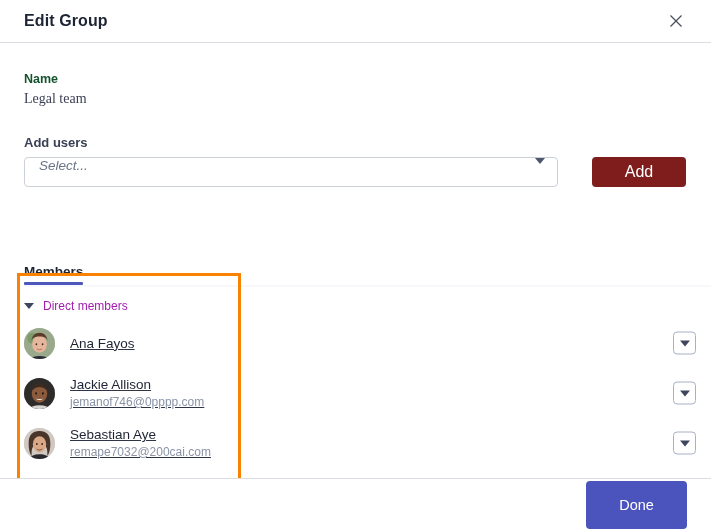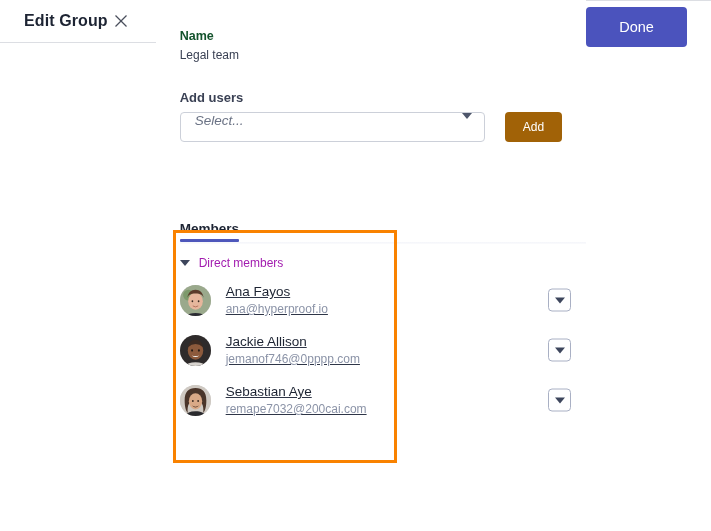--- a/index.html
+++ b/index.html
@@ -15,21 +15,21 @@
     overflow: hidden;
     position: relative;
   }
 
   
   .dialog {
     position: absolute;
     inset: 0;
     background: #ffffff;
     display: flex;
-    flex-direction: row;
+    flex-direction: column;
   }
 
   
   .dialog-header {
     height: 43px;
     min-height: 43px;
     border-bottom: 1px solid #dcdee3;
     display: flex;
     align-items: center;
     padding: 0 22px 0 24px;
@@ -71,23 +71,24 @@
     margin: 0;
   }
   .field-label.normal {
     font-weight: bold;
     color: #3a4154;
     font-size: 13px;
   }
 
   .name-block { padding-top: 29px; }
   .name-value {
-    font-size: 12px;
+    font-size: 14px;
     color: #3a4154;
     margin-top: 5px;
+    font-family: Liberation Serif, serif;
   }
 
   
   .add-users-block { margin-top: 28px; }
   .add-users-row {
     display: flex;
     align-items: center;
     margin-top: 7px;
   }
   .select-control {
@@ -111,26 +112,26 @@
     width: 0;
     height: 0;
     border-left: 5.5px solid transparent;
     border-right: 5.5px solid transparent;
     border-top: 6.5px solid #4e566b;
     margin-right: 2px;
   }
   .add-btn {
     width: 94px;
     height: 30px;
-    margin-left: 20px;
-    background: #a16207;
+    margin-left: 34px;
+    background: #7f1d1d;
     color: #ffffff;
     border: none;
     border-radius: 4px;
-    font-size: 12px;
+    font-size: 16px;
     font-family: "Liberation Sans", sans-serif;
     cursor: pointer;
   }
 
   
   .members-section {
     position: absolute;
     left: 24px;
     right: 0;
     top: 212px;
@@ -268,21 +269,21 @@
     min-height: 53px;
     border-top: 1px solid #dcdee3;
     display: flex;
     align-items: center;
     justify-content: flex-end;
     padding-right: 24px;
     box-sizing: border-box;
   }
   .done-btn {
     width: 101px;
-    height: 40px;
+    height: 48px;
     background: #4b53bd;
     color: #ffffff;
     border: none;
     border-radius: 4px;
     font-size: 14.5px;
     font-family: "Liberation Sans", sans-serif;
     cursor: pointer;
   }
 </style>
 </head>
@@ -341,21 +342,20 @@
               <path d="M20 36 c-9 0-14 4-14 9 h28 c0-5-5-9-14-9z" fill="#2b2b33"></path>
               <ellipse cx="20" cy="21" rx="9.5" ry="11" fill="#e6b69c"></ellipse>
               <path d="M9.5 18 c0-8 5-12 10.5-12 s10.5 4 10.5 12 c0-5-4-7-10.5-7 s-10.5 2-10.5 7z" fill="#5b3a2a"></path>
               <ellipse cx="16" cy="21" rx="1.1" ry="1.4" fill="#3a2a22"></ellipse>
               <ellipse cx="24" cy="21" rx="1.1" ry="1.4" fill="#3a2a22"></ellipse>
               <path d="M16.5 27 q3.5 2.5 7 0" stroke="#b5705c" stroke-width="1.2" fill="none"></path>
             </svg>
           </div>
           <div class="member-text">
             <span class="member-name">Ana Fayos</span>
-            <span class="member-email">ana@hyperproof.io</span>
           </div>
           <button class="row-menu-btn">
             <span class="caret"></span>
           </button>
         </div>
 
         <div class="member-row">
           <div class="avatar">
             <svg class="face" viewBox="0 0 40 40" aria-hidden="true">
               <rect width="40" height="40" fill="#2e2b2b"></rect>

